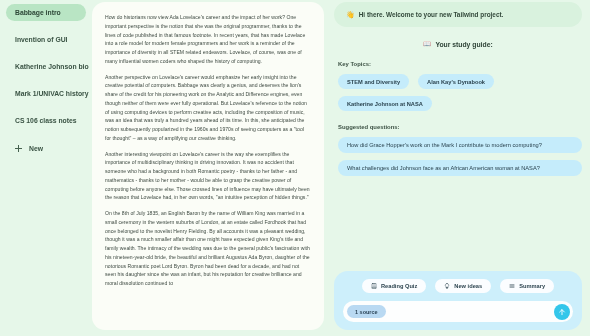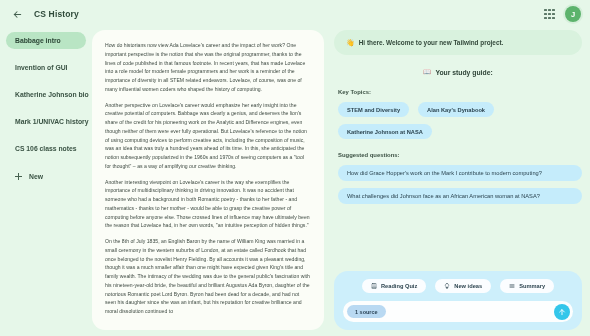--- a/index.html
+++ b/index.html
@@ -308,43 +308,20 @@
     justify-content: center;
     cursor: pointer;
   }
   .send-btn svg { display: block; }
 </style>
 </head>
 <body>
 
 <div class="app">
 
-  <div class="topbar">
-    <div class="back-icon">
-      <svg width="11" height="11" viewBox="0 0 24 24" fill="none" stroke="currentColor" stroke-width="2.2" stroke-linecap="round" stroke-linejoin="round">
-        <line x1="19" y1="12" x2="5" y2="12"></line>
-        <polyline points="11 18 5 12 11 6"></polyline>
-      </svg>
-    </div>
-    <div class="app-title">CS History</div>
-    <div class="topbar-right">
-      <div class="apps-icon">
-        <i></i>
-          <i></i>
-          <i></i>
-          <i></i>
-          <i></i>
-          <i></i>
-          <i></i>
-          <i></i>
-          <i></i>
-      </div>
-      <div class="avatar">J</div>
-    </div>
-  </div>
 
   <div class="body">
 
     <div class="sidebar">
       <div class="nav-item active">
         <span>Babbage intro</span>
       </div>
       <div class="nav-item">
         <span>Invention of GUI</span>
       </div>

